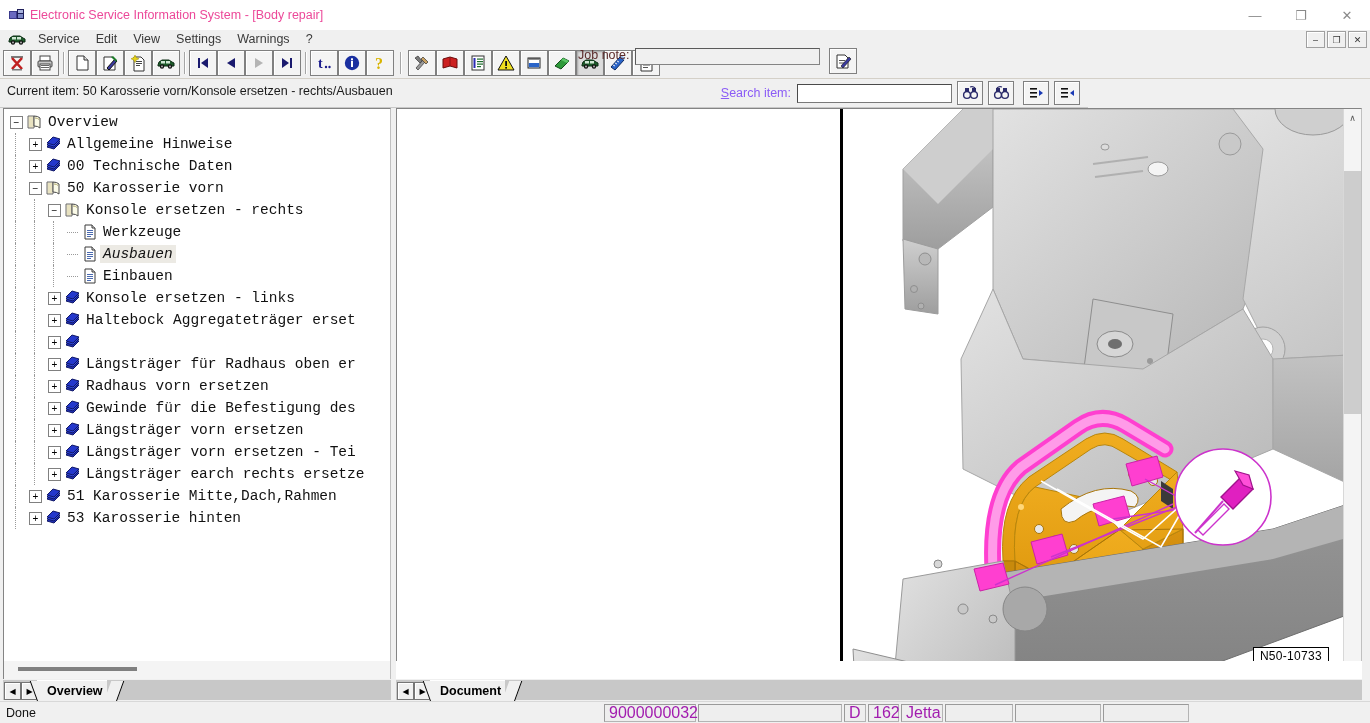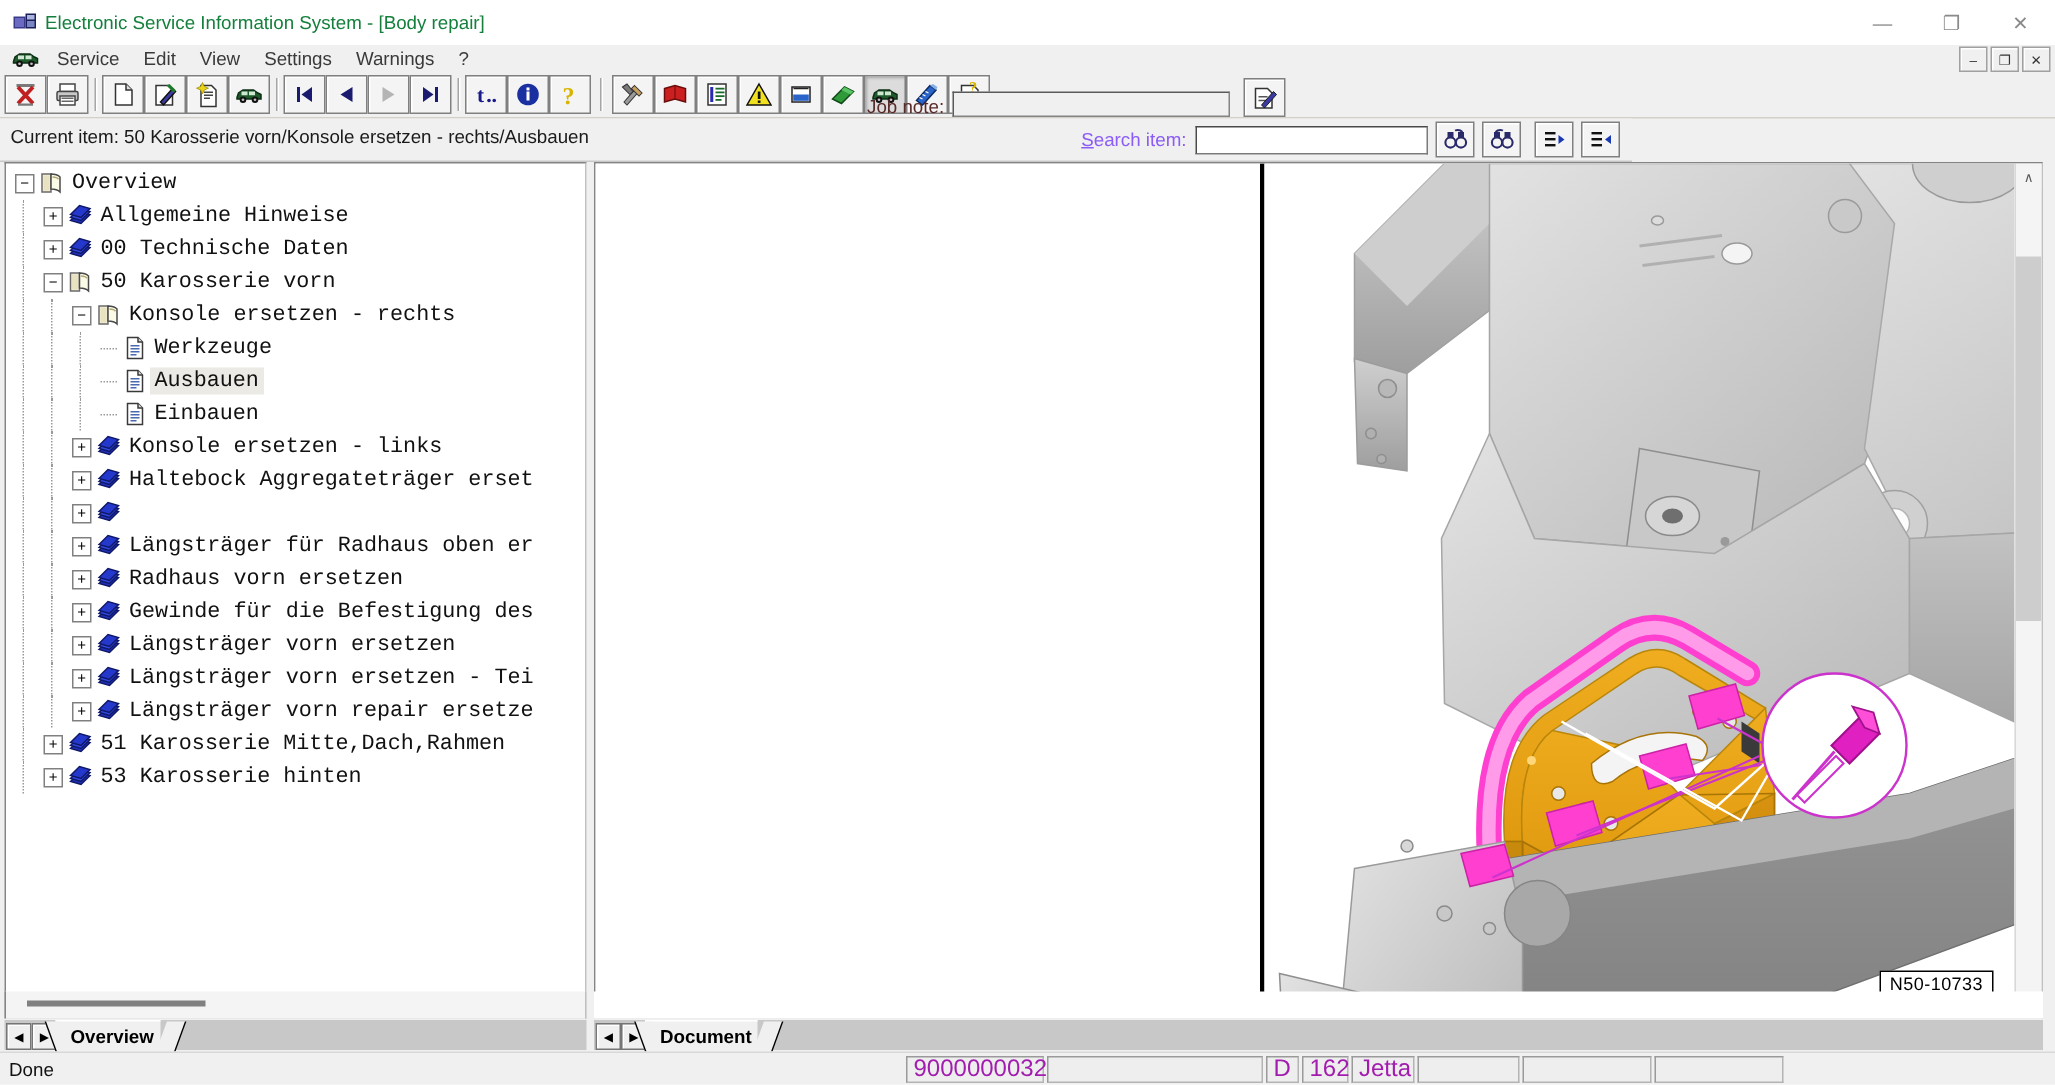--- a/index.html
+++ b/index.html
@@ -16,21 +16,21 @@
   .titlebar{
     position:absolute;left:0;top:0;width:1370px;height:30px;
     background:#ffffff;border-bottom:1px solid #e8e8e8;
   }
   .titlebar .app-icon{
     position:absolute;left:8px;top:6px;width:18px;height:18px;
     font-size:14px;line-height:18px;color:#2a2a8a;
   }
   .titlebar .ttl{
     position:absolute;left:30px;top:6px;height:18px;line-height:18px;
-    font-size:12.5px;color:#15803d;white-space:nowrap;
+    font-size:12.5px;color:#ec4899;white-space:nowrap;
   }
   .wbtns{position:absolute;right:0;top:0;height:30px;display:flex;}
   .wbtn{width:46px;height:30px;display:flex;align-items:center;justify-content:center;
         color:#8a8a8a;font-size:13px;}
 
   
   .menubar{
     position:absolute;left:0;top:30px;width:1370px;height:18px;
     background:#f0f0f0;
   }
@@ -57,21 +57,21 @@
     border:1px solid transparent;background:transparent;
   }
   .tbtn.framed{border:1px solid #808080;background:#f4f4f4;box-shadow:inset 1px 1px 0 #fff;}
   .tbtn.pressed{border:1px solid #808080;background:#dcdcdc;box-shadow:inset 1px 1px 2px rgba(0,0,0,.25);}
   .tsep{width:9px;height:22px;position:relative;}
   .tsep:after{content:"";position:absolute;left:4px;top:0;width:1px;height:22px;background:#a6a6a6;
               box-shadow:1px 0 0 #fff;}
   .tsep.big{width:14px;}
   .tsep.big:after{left:6px;}
 
-  .jobnote-wrap{position:absolute;left:578px;top:0;height:30px;display:flex;align-items:flex-end;}
+  .jobnote-wrap{position:absolute;left:578px;top:0;height:30px;display:flex;align-items:flex-start;}
   .jobnote-lbl{font-size:12.5px;color:#5a2a2a;margin-right:6px;white-space:nowrap;}
   .jobnote-in{
     width:185px;height:17px;background:#f0f0f0;
     border:1px solid #848484;border-top-color:#5a5a5a;border-left-color:#5a5a5a;
     font-family:"Liberation Sans",sans-serif;font-size:12px;padding:0 2px;box-sizing:border-box;
   }
   .jobnote-btn{
     margin-left:9px;width:26px;height:24px;border:1px solid #808080;background:#f4f4f4;
     display:flex;align-items:center;justify-content:center;box-shadow:inset 1px 1px 0 #fff;
   }
@@ -110,21 +110,21 @@
     background:#fff;border:1px solid #848484;border-right-color:#c0c0c0;border-bottom-color:#c0c0c0;
     box-sizing:border-box;overflow:hidden;
   }
   .tree{position:absolute;left:0;top:2px;width:100%;}
   .trow{
     position:relative;height:22px;display:flex;align-items:center;
     font-family:"Liberation Mono","DejaVu Sans Mono",monospace;
     font-size:14.5px;color:#111;white-space:nowrap;
   }
   .trow .lbl{padding:1px 3px;}
-  .trow.sel .lbl{background:#eceae4;}
+  .trow.sel .lbl{background:#eceae4;font-style:italic;}
   .pm{
     width:11px;height:11px;border:1px solid #808080;background:#fff;
     display:flex;align-items:center;justify-content:center;
     font-family:"Liberation Sans",sans-serif;font-size:10px;line-height:9px;color:#000;
     flex:0 0 auto;
   }
   .pm.empty{border:0;background:transparent;}
   .ico{width:17px;height:16px;flex:0 0 auto;margin:0 2px 0 3px;position:relative;}
   .guide{position:absolute;top:0;width:1px;height:22px;border-left:1px dotted #9a9a9a;}
 
@@ -755,21 +755,21 @@
             <span class="guide" style="left: 30px;"></span>
           </span>
           <span class="pm">+</span>
           <span class="ico">
             <svg width="17" height="16" viewBox="0 0 17 16">
               <path d="M2 11 L8 5 L15 7 L9 13 Z" fill="#2030b8" stroke="#101868"></path>
               <path d="M2 9 L8 3 L15 5 L9 11 Z" fill="#3048e0" stroke="#101868"></path>
               <path d="M2 7 L8 1 L15 3 L9 9 Z" fill="#2438cc" stroke="#101868"></path>
             </svg>
           </span>
-          <span class="lbl">Längsträger vorn repair ersetze</span>
+          <span class="lbl">Längsträger earch rechts ersetze</span>
         </div>
         <div class="trow">
           <span style="display: inline-block; flex: 0 0 auto; width: 25px; height: 22px; position: relative;">
             <span class="guide" style="left: 11px;"></span>
           </span>
           <span class="pm">+</span>
           <span class="ico">
             <svg width="17" height="16" viewBox="0 0 17 16">
               <path d="M2 11 L8 5 L15 7 L9 13 Z" fill="#2030b8" stroke="#101868"></path>
               <path d="M2 9 L8 3 L15 5 L9 11 Z" fill="#3048e0" stroke="#101868"></path>

